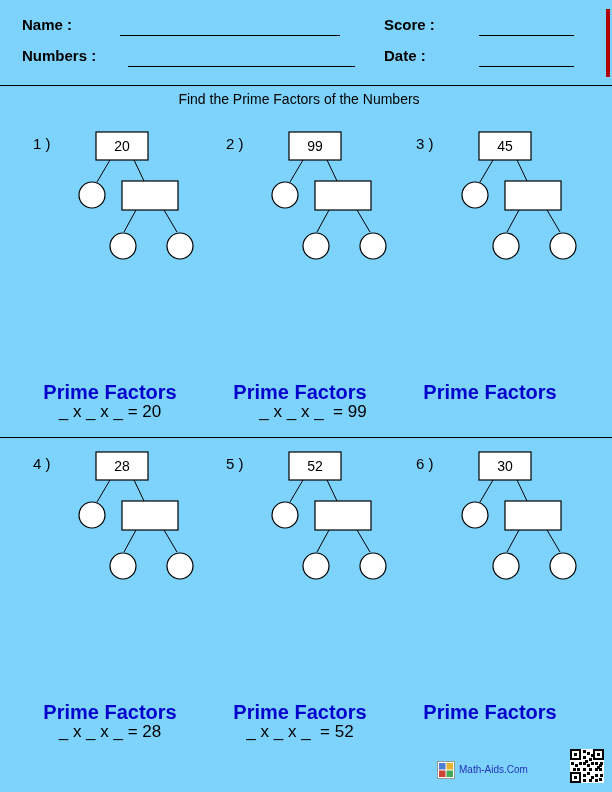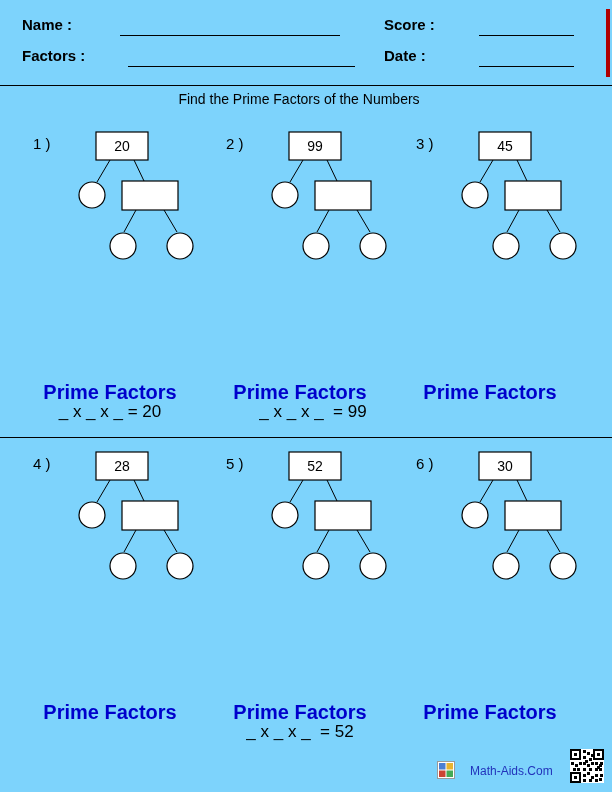--- a/index.html
+++ b/index.html
@@ -17,21 +17,21 @@
   .tree { position:absolute; }
   .tree .bx { fill:#fff; stroke:#000; stroke-width:1.2; }
   .tree .cr { fill:#fff; stroke:#000; stroke-width:1.2; }
   .tree .ln { stroke:#000; stroke-width:1; }
   .tree .num { font-size:14px; text-anchor:middle; fill:#000; font-family:"Liberation Sans",sans-serif; }
 
   .pf { position:absolute; width:190px; text-align:center; font-size:20px; font-weight:bold; color:#0000cc; }
   .eq { position:absolute; width:190px; text-align:center; font-size:17px; color:#000; white-space:pre; }
 
   .brand-icon { position:absolute; left:437px; top:761px; }
-  .brand { position:absolute; left:459px; top:764px; font-size:12px; color:#2233bb;margin-left:11px; }
+  .brand { position:absolute; left:459px; top:764px; font-size:10px; color:#2233bb; }
 
   .qr { position:absolute; left:570px; top:749px; width:34px; height:34px; background:#fff; }
   .qr .f { position:absolute; width:11px; height:11px; border:2px solid #000; background:#fff; }
   .qr .f::after { content:""; position:absolute; left:2px; top:2px; width:3px; height:3px; background:#000; }
   .qr .tl { left:0; top:0; } .qr .tr { right:0; top:0; } .qr .bl { left:0; bottom:0; }
   .qr .noise { position:absolute; left:13px; top:1px; width:3px; height:3px; background:#000;
     box-shadow: 4px 2px #000, 8px 4px #000, 0 6px #000, 6px 8px #000, 2px 10px #000,
       -12px 12px #000, -8px 14px #000, -4px 12px #000, 0 12px #000, 4px 14px #000,
       8px 12px #000, 12px 12px #000, 16px 14px #000, 17px 12px #000, 14px 16px #000,
       -10px 18px #000, -6px 18px #000, 0 18px #000, 6px 18px #000, 12px 18px #000, 16px 18px #000,
@@ -40,21 +40,21 @@
 </style>
 </head>
 <body>
 
 <div class="page">
 
   <div class="hdr-label" style="left:22px; top:16px">Name :</div>
   <div class="blank" style="left:120px; top:35px; width:220px"></div>
   <div class="hdr-label" style="left:384px; top:16px">Score :</div>
   <div class="blank" style="left:479px; top:35px; width:95px"></div>
-  <div class="hdr-label" style="left:22px; top:47px">Factors :</div>
+  <div class="hdr-label" style="left:22px; top:47px">Numbers :</div>
   <div class="blank" style="left:128px; top:66px; width:227px"></div>
   <div class="hdr-label" style="left:384px; top:47px">Date :</div>
   <div class="blank" style="left:479px; top:66px; width:95px"></div>
   <div class="red-mark"></div>
   <div class="hrule" style="top:85px"></div>
 
   <div class="title">Find the Prime Factors of the Numbers</div>
 
   <div class="pnum" style="left:33px; top:135px">1 )</div>
   <svg class="tree" style="left:78px; top:131px" width="120" height="134" viewBox="0 0 120 134">
@@ -142,20 +142,21 @@
     <line class="ln" x1="86" y1="79" x2="99" y2="101"></line>
     <rect class="bx" x="18" y="1" width="52" height="28"></rect>
     <text class="num" x="44" y="20">30</text>
     <circle class="cr" cx="14" cy="64" r="13"></circle>
     <rect class="bx" x="44" y="50" width="56" height="29"></rect>
     <circle class="cr" cx="45" cy="115" r="13"></circle>
     <circle class="cr" cx="102" cy="115" r="13"></circle>
   </svg>
 
   <div class="pf" style="left:15px;  top:701px">Prime Factors</div>
+  <div class="eq" style="left:15px;  top:722px">_ x _ x _ = 28</div>
   <div class="pf" style="left:205px; top:701px">Prime Factors</div>
   <div class="eq" style="left:205px; top:722px">_ x _ x _  = 52</div>
   <div class="pf" style="left:395px; top:701px">Prime Factors</div>
 
   <svg class="brand-icon" width="18" height="18" viewBox="0 0 18 18">
     <rect x="0.5" y="0.5" width="17" height="17" fill="#fff" stroke="#999"></rect>
     <rect x="2" y="2" width="6.5" height="6.5" fill="#4a7fd4"></rect>
     <rect x="9.5" y="2" width="6.5" height="6.5" fill="#e8b430"></rect>
     <rect x="2" y="9.5" width="6.5" height="6.5" fill="#cc4433"></rect>
     <rect x="9.5" y="9.5" width="6.5" height="6.5" fill="#44aa55"></rect>

